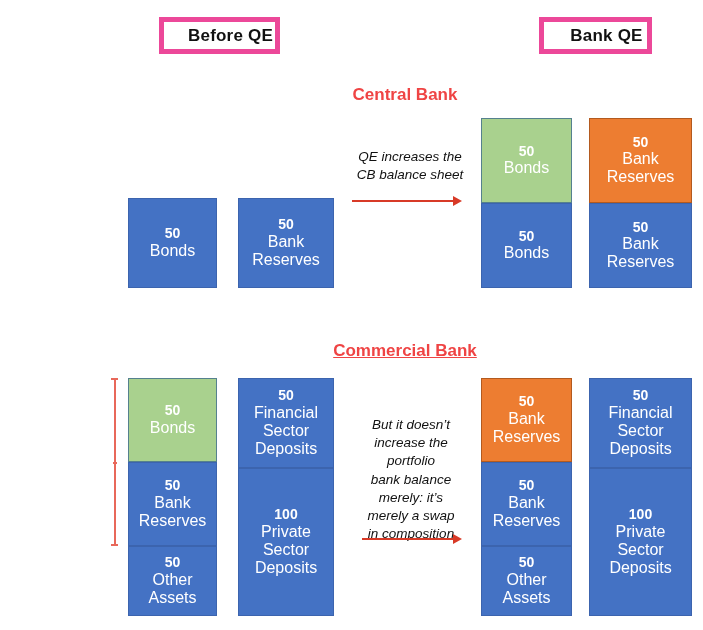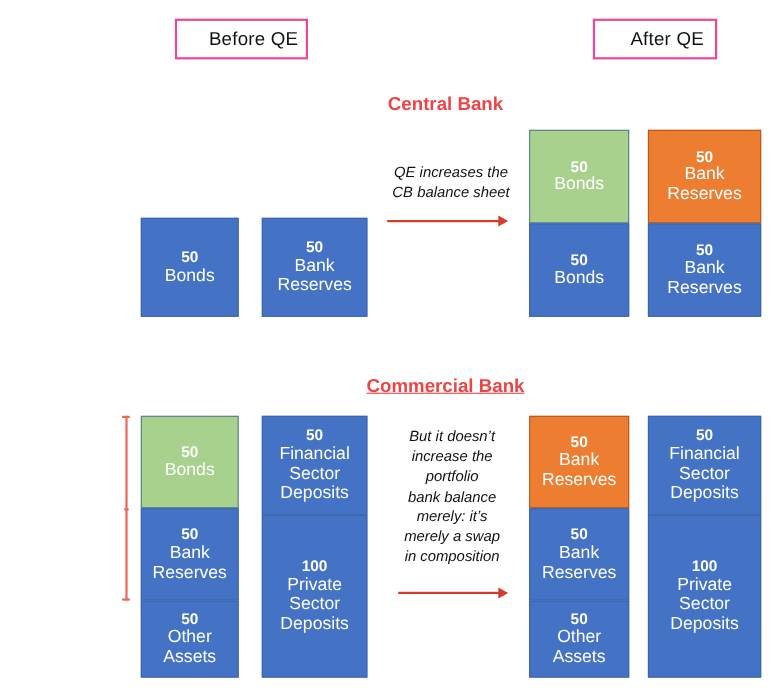--- a/index.html
+++ b/index.html
@@ -19,25 +19,25 @@
     position: absolute;
     left: 0;
     top: 0;
     width: 703px;
     height: 630px;
   }
 
   
   .phase-pill {
     position: absolute;
-    border: 2px solid #ec4899;
+    border: 5px solid #ec4899;
     background: #ffffff;
     color: #111111;
     font-size: 17px;
-    font-weight: normal;
+    font-weight: bold;
     letter-spacing: 0.2px;
     display: flex;
     align-items: center;
     justify-content: center;
     box-sizing: border-box;
     padding-left: 22px;
   }
   #pill-before { left: 159px; top: 17px; width: 121px; height: 37px; }
   #pill-after  { left: 539px; top: 17px; width: 113px; height: 37px; }
 
@@ -100,21 +100,21 @@
   
   .annotation {
     position: absolute;
     font-style: italic;
     font-size: 13.5px;
     color: #111111;
     text-align: center;
     line-height: 1.35;
   }
   #anno-cb   { left: 346px; top: 148px; width: 128px; }
-  #anno-comm { left: 350px; top: 388px; width: 122px; }
+  #anno-comm { left: 350px; top: 416px; width: 122px; }
 
   
   .arrow {
     position: absolute;
     height: 12px;
   }
   #arrow-cb   { left: 352px; top: 195px; width: 110px; }
   #arrow-comm { left: 362px; top: 533px; width: 100px; }
   .arrow-line {
     position: absolute;
@@ -181,21 +181,21 @@
     text-align: center;
     box-sizing: border-box;
   }
 </style>
 </head>
 <body>
 
 <div class="stage">
 
   <div class="phase-pill" id="pill-before">Before QE</div>
-  <div class="phase-pill" id="pill-after">After QE</div>
+  <div class="phase-pill" id="pill-after">Bank QE</div>
 
   <div class="section-title" id="title-central">Central Bank</div>
   <div class="section-title" id="title-commercial">Commercial Bank</div>
 
   <div class="bs-column" id="cb-before-assets">
       <div class="bs-block blk-blue" style="height: 90px;">
         <div class="amt">50</div>
         <div class="lbl">Bonds</div>
       </div>
     </div>

